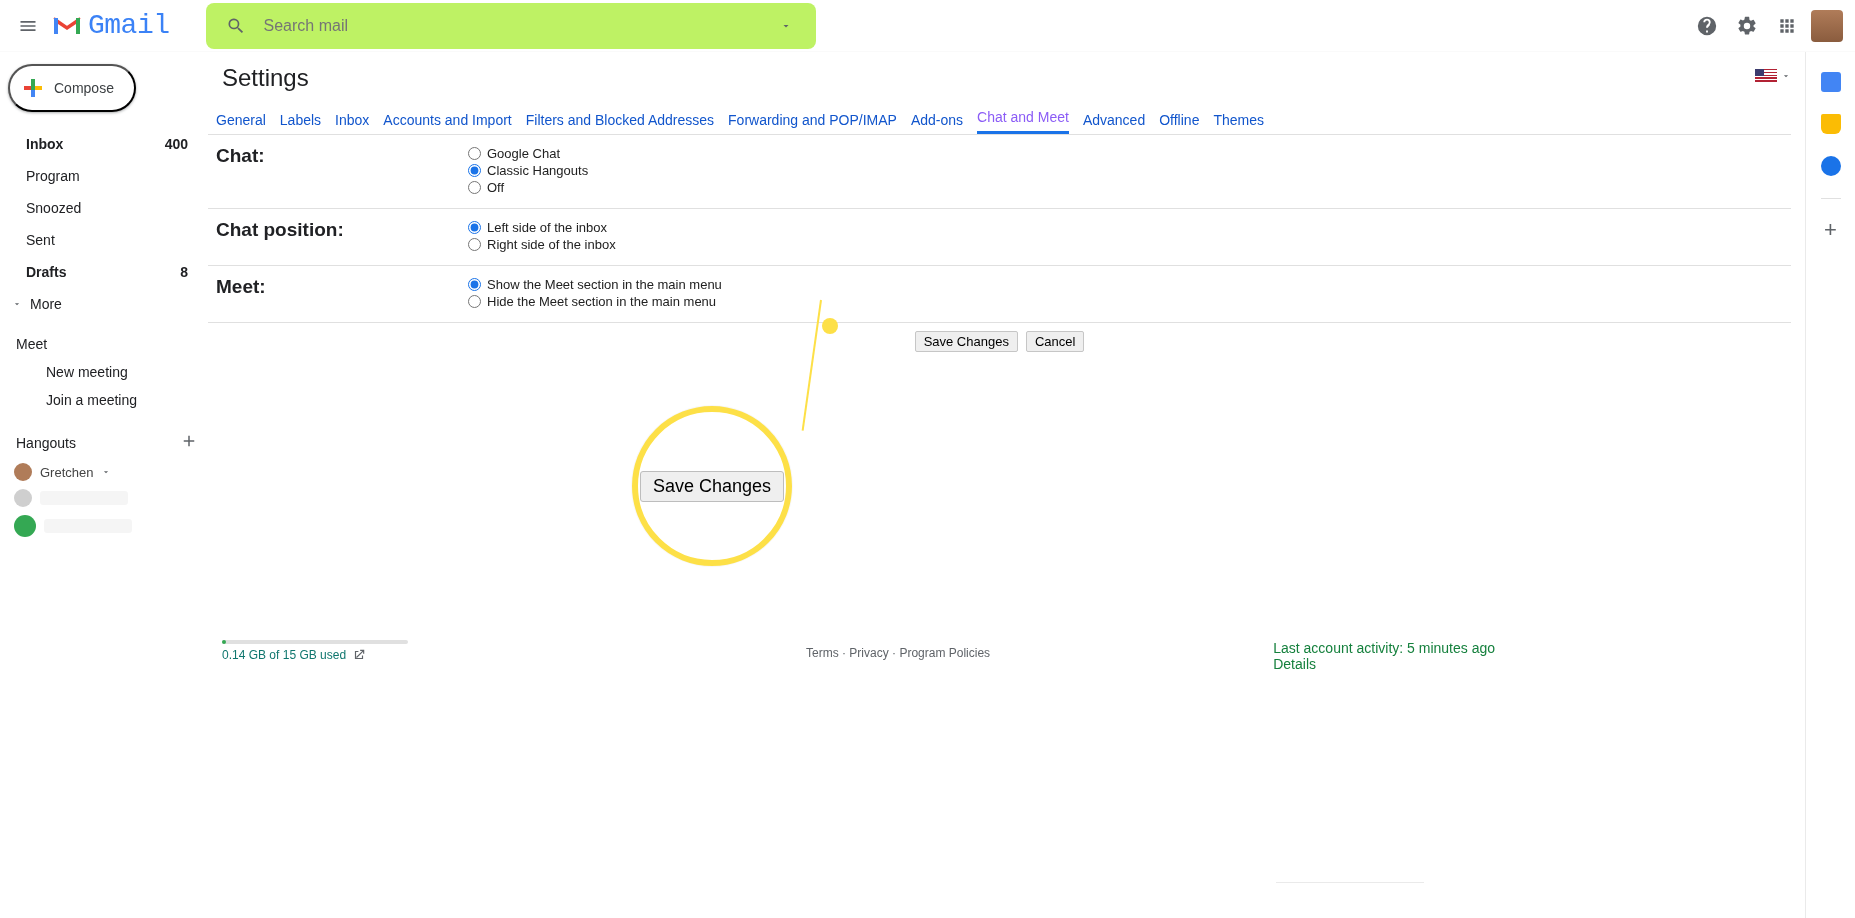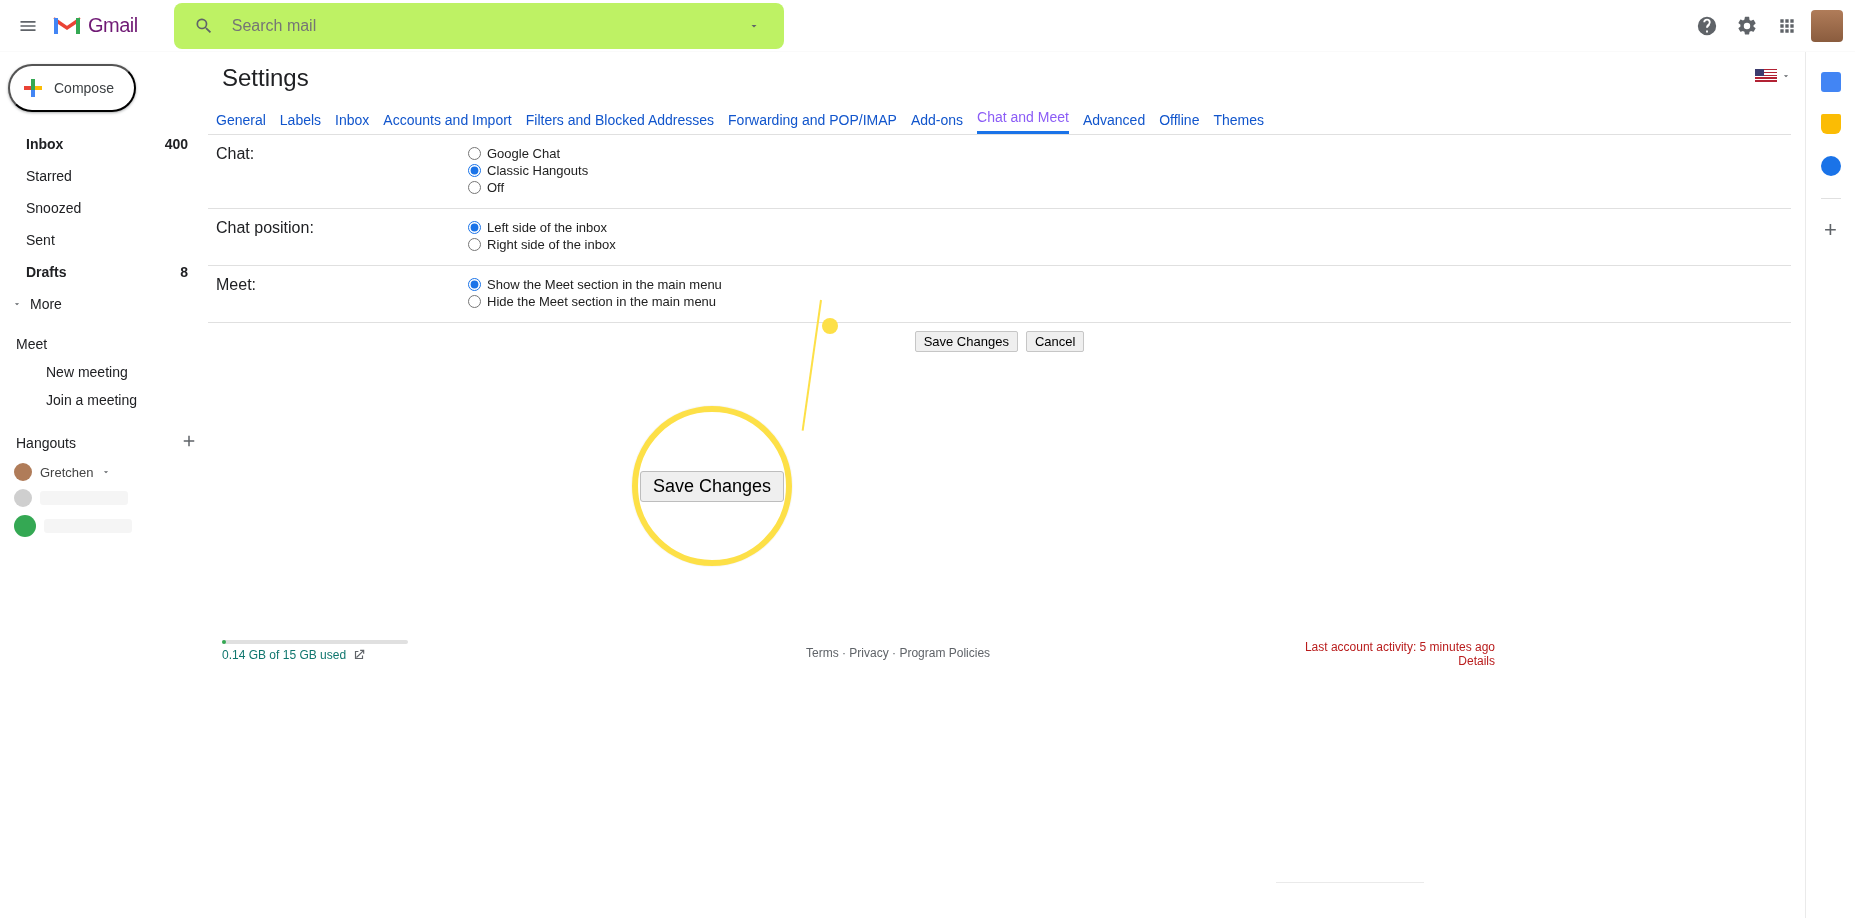--- a/index.html
+++ b/index.html
@@ -32,21 +32,21 @@
 .menu-btn svg, .icon-btn svg { fill: #5f6368; }
 .logo {
   display: flex; align-items: center;
   margin-left: 4px; margin-right: 36px;
   gap: 6px;
 }
 .logo-img {
   width: 30px; height: 22px; position: relative;
 }
 .logo-text {
-  font-size: 20px; color: #701a75; letter-spacing: -0.5px;
+  font-size: 28px; color: #3b82f6; letter-spacing: -0.5px; font-family: Liberation Mono, monospace;
 }
 .search-wrap {
   background: #bef264;
   height: 46px;
   flex: 0 0 610px;
   border-radius: 8px;
   display: flex;
   align-items: center;
   padding: 0 10px;
 }
@@ -209,22 +209,22 @@
   margin-top: 0;
 }
 .setting-row {
   display: flex;
   padding: 10px 8px 12px;
   border-bottom: 1px solid #e0e0e0;
 }
 .setting-label {
   width: 252px;
   flex-shrink: 0;
-  font-size: 16px;
-  font-weight: 400;
+  font-size: 19px;
+  font-weight: 700;
   color: #202124;
 }
 .option-col {
   font-size: 13px;
   color: #222;
 }
 .option {
   display: flex;
   align-items: center;
   gap: 6px;
@@ -294,23 +294,22 @@
   left: 222px;
   right: 340px;
   top: 640px;
   font-size: 12px;
   color: #777;
 }
 .footer-right {
   position: absolute;
   right: 360px;
   top: 640px;
-  text-align: right;
-  font-size: 12px;
-  color: #b91c1c;
+  font-size: 14px;
+  color: #15803d;
 }
 .storage-bar {
   width: 186px; height: 4px; background: #e0e0e0; border-radius: 2px; margin-bottom: 4px;
 }
 .storage-bar > div { height: 100%; background: #34a853; border-radius: 2px; width: 2%; }
 .storage-row { display: flex; align-items: center; gap: 6px; color: #0f766e; }
 
 .side-panel {
   width: 50px;
   flex-shrink: 0;
@@ -392,21 +391,21 @@
       <span class="plus"></span>
       <span>Compose</span>
     </button>
 
     <ul class="nav">
       <li class="bold">
         <span>Inbox</span>
         <span class="count">400</span>
       </li>
       <li>
-        <span>Starred</span>
+        <span>Program</span>
       </li>
       <li>
         <span>Snoozed</span>
       </li>
       <li>
         <span>Sent</span>
       </li>
       <li class="bold">
         <span>Drafts</span>
         <span class="count">8</span>

